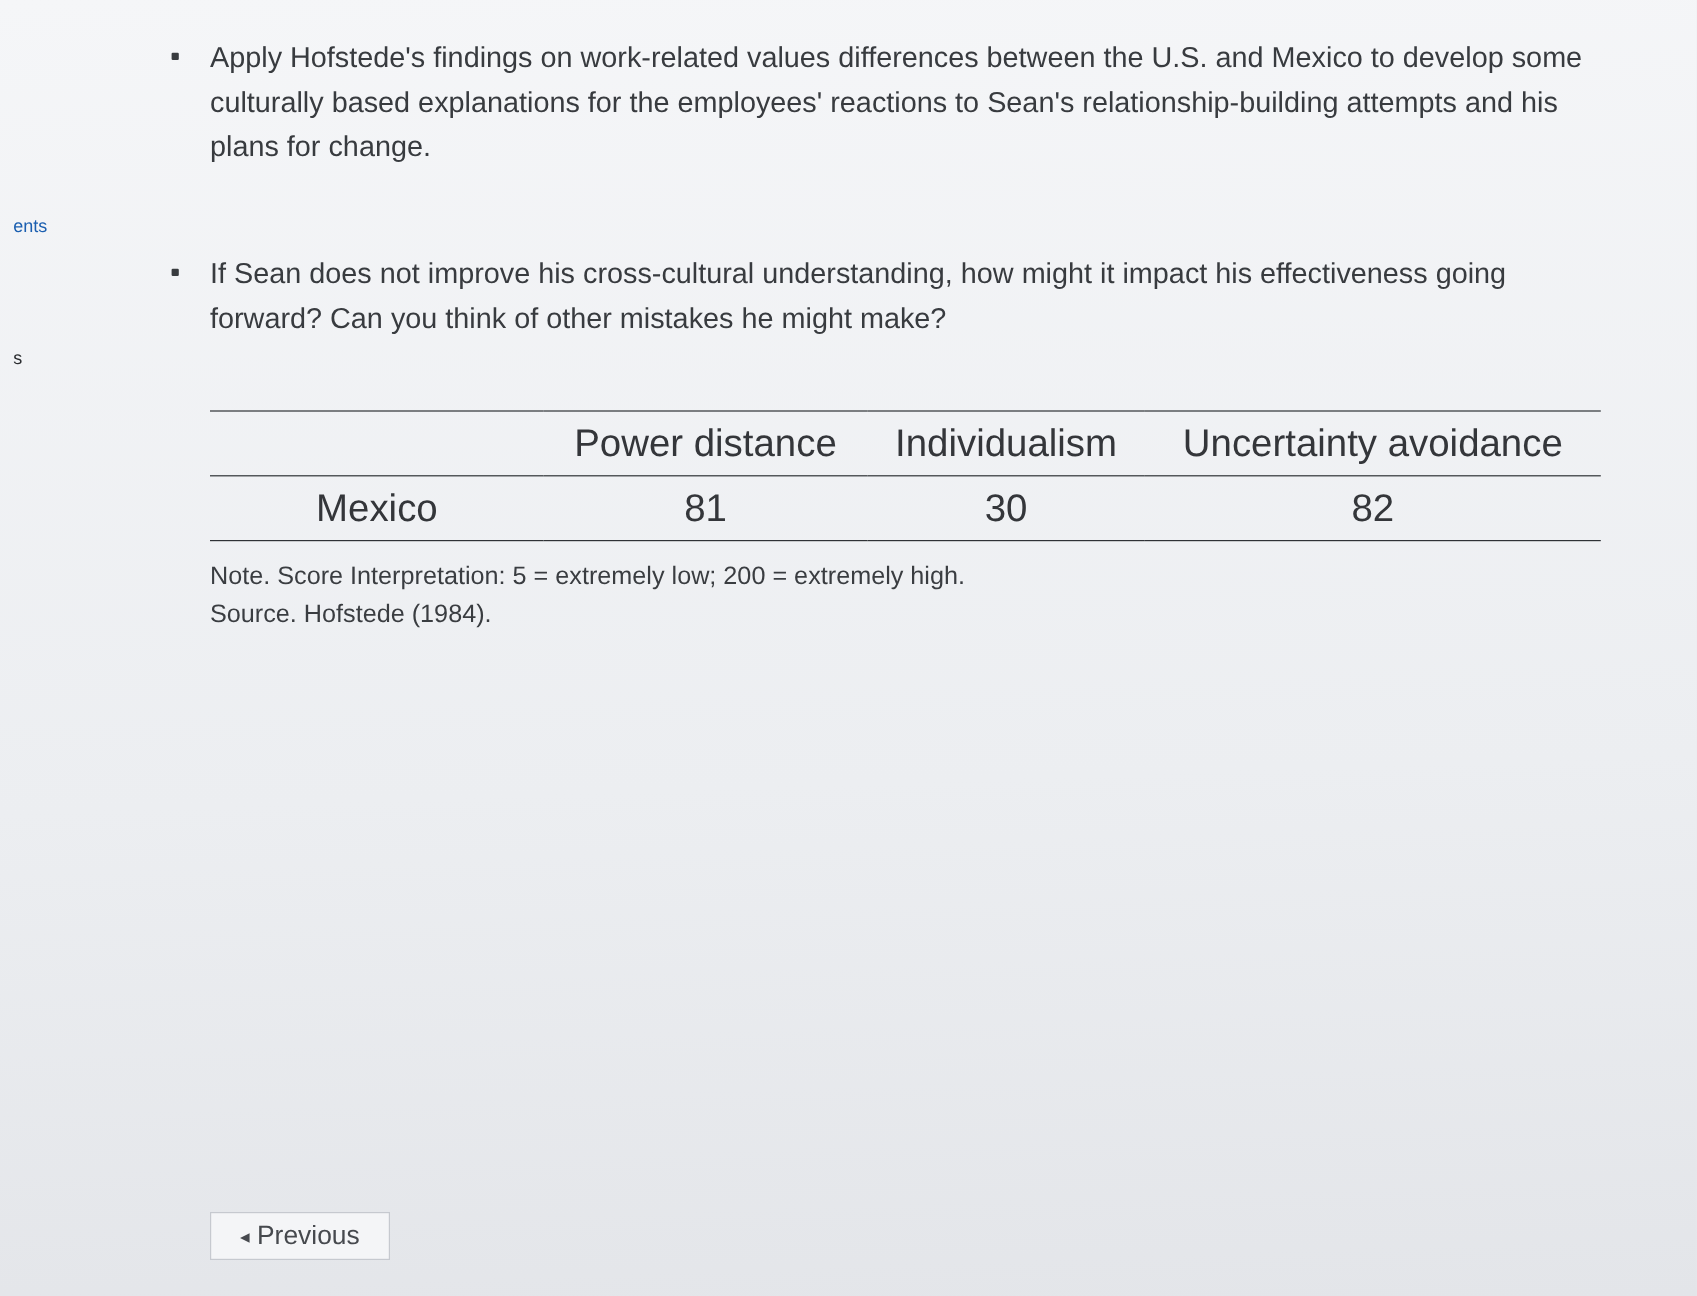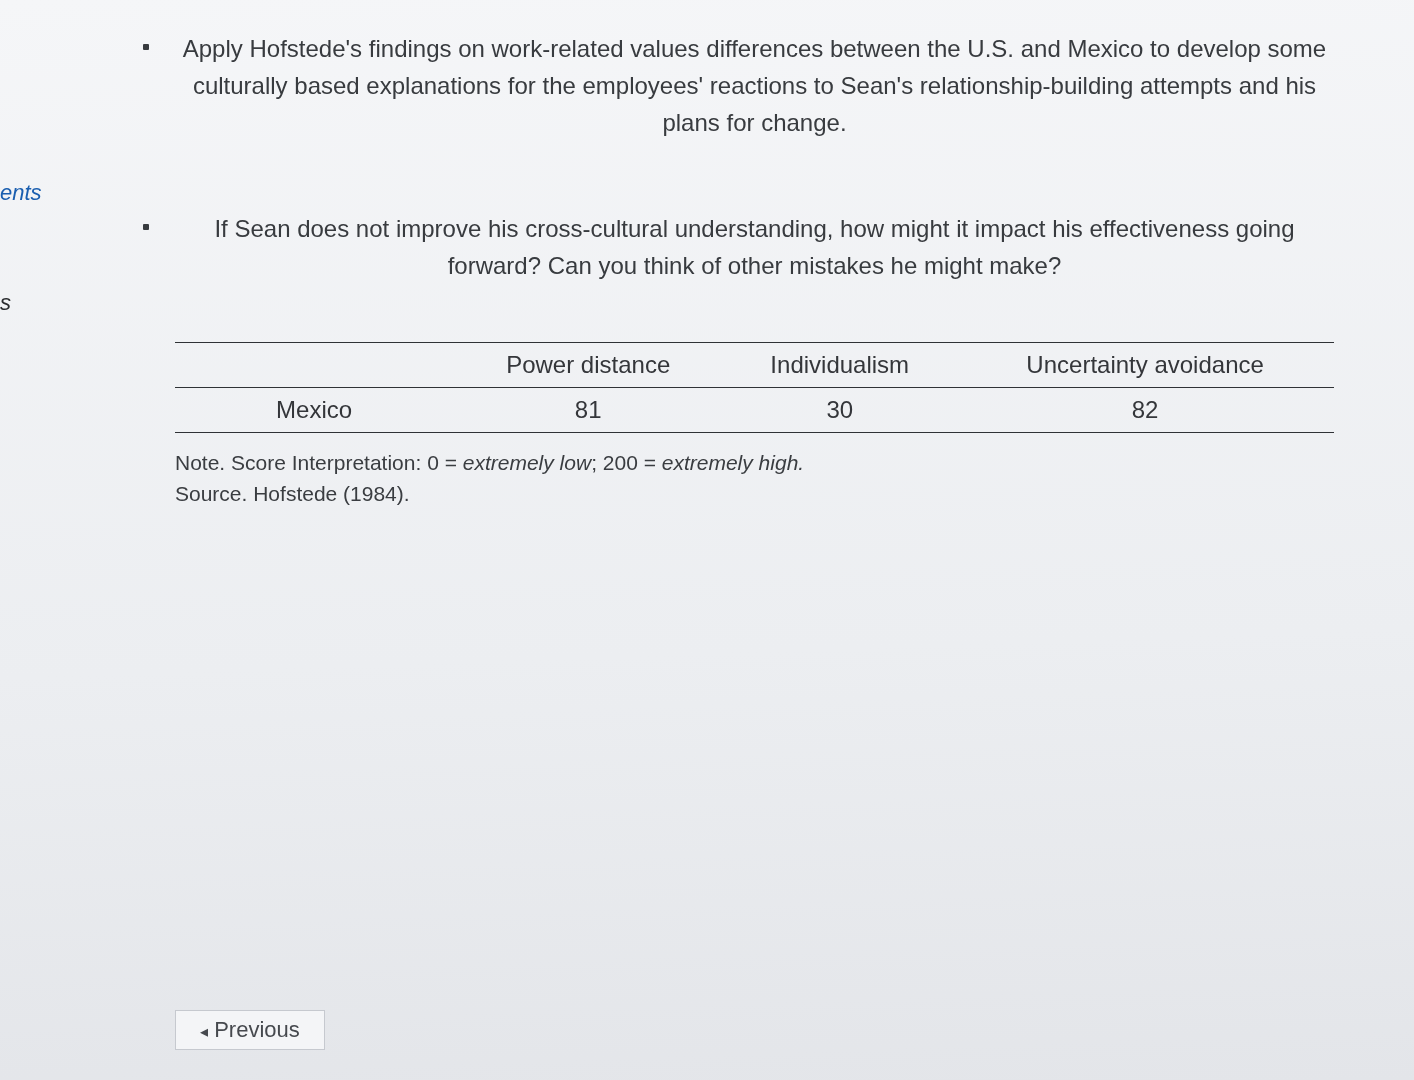--- a/index.html
+++ b/index.html
@@ -14,27 +14,26 @@
   }
   .page {
     background: linear-gradient(178deg, #f5f6f8 0%, #eceef1 60%, #e3e5e9 100%);
     width: 100%;
     height: 100%;
     position: relative;
     padding: 20px 80px 0 0;
   }
   .sidebar {
     position: absolute;
-    left: 0;
+    left: 11px;
     top: 0;
     width: 40px;
     height: 100%;
-    font-size: 22px;
+    font-size: 15px;
     color: #1b5fb0;
-    font-style: italic;
   }
   .sidebar .nav-item {
     position: absolute;
     left: 0;
     white-space: nowrap;
   }
   .sidebar .nav-item.first { top: 180px; }
   .sidebar .nav-item.second { top: 290px; color: #2a2c2f; }
   .content {
     margin-left: 135px;
@@ -43,21 +42,20 @@
   ul.bullets {
     list-style: none;
   }
   ul.bullets > li {
     position: relative;
     padding-left: 40px;
     margin-bottom: 68px;
     font-size: 24px;
     line-height: 1.55;
     color: #383b3f;
-    text-align: center;
   }
   ul.bullets > li::before {
     content: "";
     position: absolute;
     left: 8px;
     top: 14px;
     width: 6px;
     height: 6px;
     background: #383b3f;
     border-radius: 1px;
@@ -68,21 +66,21 @@
   }
   .table-title {
     font-size: 24px;
     color: #34363a;
     margin-bottom: 10px;
     padding-bottom: 6px;
   }
   table.hof {
     width: 100%;
     border-collapse: collapse;
-    font-size: 24px;
+    font-size: 32px;
     color: #34363a;
   }
   table.hof th, table.hof td {
     text-align: center;
     padding: 8px 10px;
     font-weight: 400;
   }
   table.hof th:first-child, table.hof td:first-child {
     text-align: center;
     width: 24%;
@@ -93,21 +91,21 @@
   }
   table.hof tbody tr:last-child td {
     border-bottom: 1.5px solid #2f3236;
   }
   .note {
     font-size: 21px;
     color: #3a3d41;
     margin-top: 14px;
     line-height: 1.5;
   }
-  .note .ital { font-style: italic; }
+  .note .ital { }
   .nav-footer {
     position: absolute;
     bottom: 30px;
     left: 175px;
     right: 80px;
     display: flex;
     justify-content: space-between;
     align-items: flex-end;
   }
   .btn {
@@ -154,21 +152,21 @@
         <tbody>
           <tr>
             <td>Mexico</td>
             <td>81</td>
             <td>30</td>
             <td>82</td>
           </tr>
         </tbody>
       </table>
       <div class="note">
-        <span>Note. Score Interpretation: 0 = </span><span class="ital">extremely low</span><span>; 200 = </span><span class="ital">extremely high.</span><br>
+        <span>Note. Score Interpretation: 5 = </span><span class="ital">extremely low</span><span>; 200 = </span><span class="ital">extremely high.</span><br>
         <span>Source. Hofstede (1984).</span>
       </div>
     </div>
   </div>
 
   <div class="nav-footer">
     <button class="btn">
       <span class="arrow">◂</span>
       <span>Previous</span>
     </button>

